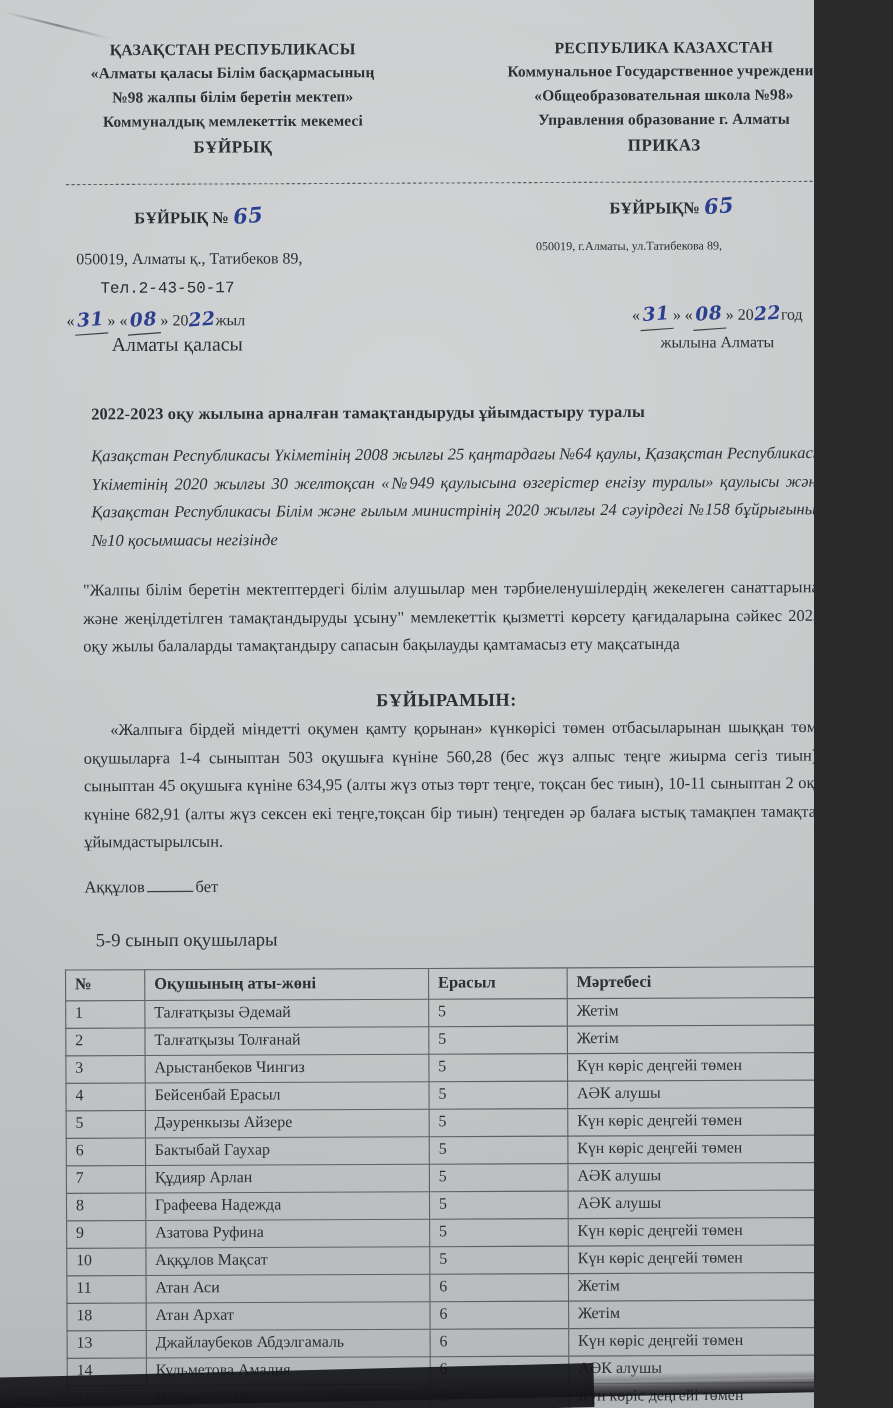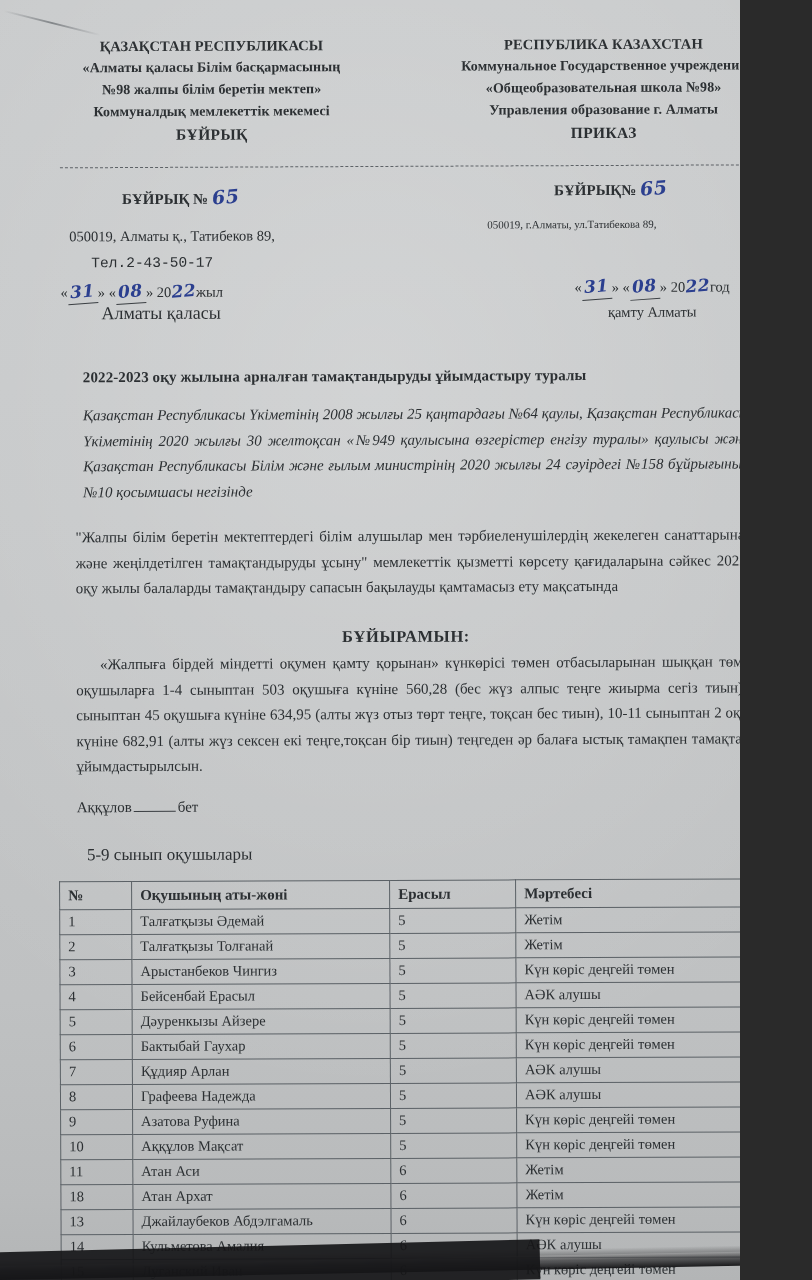--- a/index.html
+++ b/index.html
@@ -364,21 +364,21 @@
       <span>«</span><span class="ul-blank hand sm">31</span><span>»</span>
       <span>«</span><span class="ul-blank hand sm">08</span><span>»</span>
       <span>20</span><span class="hand sm">22</span><span>жыл</span>
     </div>
     <div class="city-left">Алматы қаласы</div>
 
     <div class="date-right">
       <span>«</span><span class="ul-blank hand sm">31</span><span>»</span>
       <span>«</span><span class="ul-blank hand sm">08</span><span>»</span>
       <span>20</span><span class="hand sm">22</span><span>год</span>
-      <div>қамту Алматы</div>
+      <div>жылына Алматы</div>
     </div>
 
     <div class="subject">2022-2023 оқу жылына арналған тамақтандыруды ұйымдастыру туралы</div>
 
     <div class="legal">Қазақстан Республикасы Үкіметінің 2008 жылғы 25 қаңтардағы №64 қаулы, Қазақстан Республикасы Үкіметінің 2020 жылғы 30 желтоқсан «№949 қаулысына өзгерістер енгізу туралы» қаулысы және Қазақстан Республикасы Білім және ғылым министрінің 2020 жылғы 24 сәуірдегі №158 бұйрығының №10 қосымшасы негізінде</div>
 
     <div class="quoted">"Жалпы білім беретін мектептердегі білім алушылар мен тәрбиеленушілердің жекелеген санаттарына тегін және жеңілдетілген тамақтандыруды ұсыну" мемлекеттік қызметті көрсету қағидаларына сәйкес 2022-2023 оқу жылы балаларды тамақтандыру сапасын бақылауды қамтамасыз ету мақсатында</div>
 
     <div class="order-verb">БҰЙЫРАМЫН:</div>
     <div class="order-body">«Жалпыға бірдей міндетті оқумен қамту қорынан» күнкөрісі төмен отбасыларынан шыққан төмендегі оқушыларға 1-4 сыныптан 503 оқушыға күніне 560,28 (бес жүз алпыс теңге жиырма сегіз тиын) . 5-9 сыныптан 45 оқушыға күніне 634,95 (алты жүз отыз төрт теңге, тоқсан бес тиын), 10-11 сыныптан 2 оқушыға күніне 682,91 (алты жүз сексен екі теңге,тоқсан бір тиын) теңгеден  әр балаға ыстық тамақпен тамақтандыру ұйымдастырылсын.</div>

